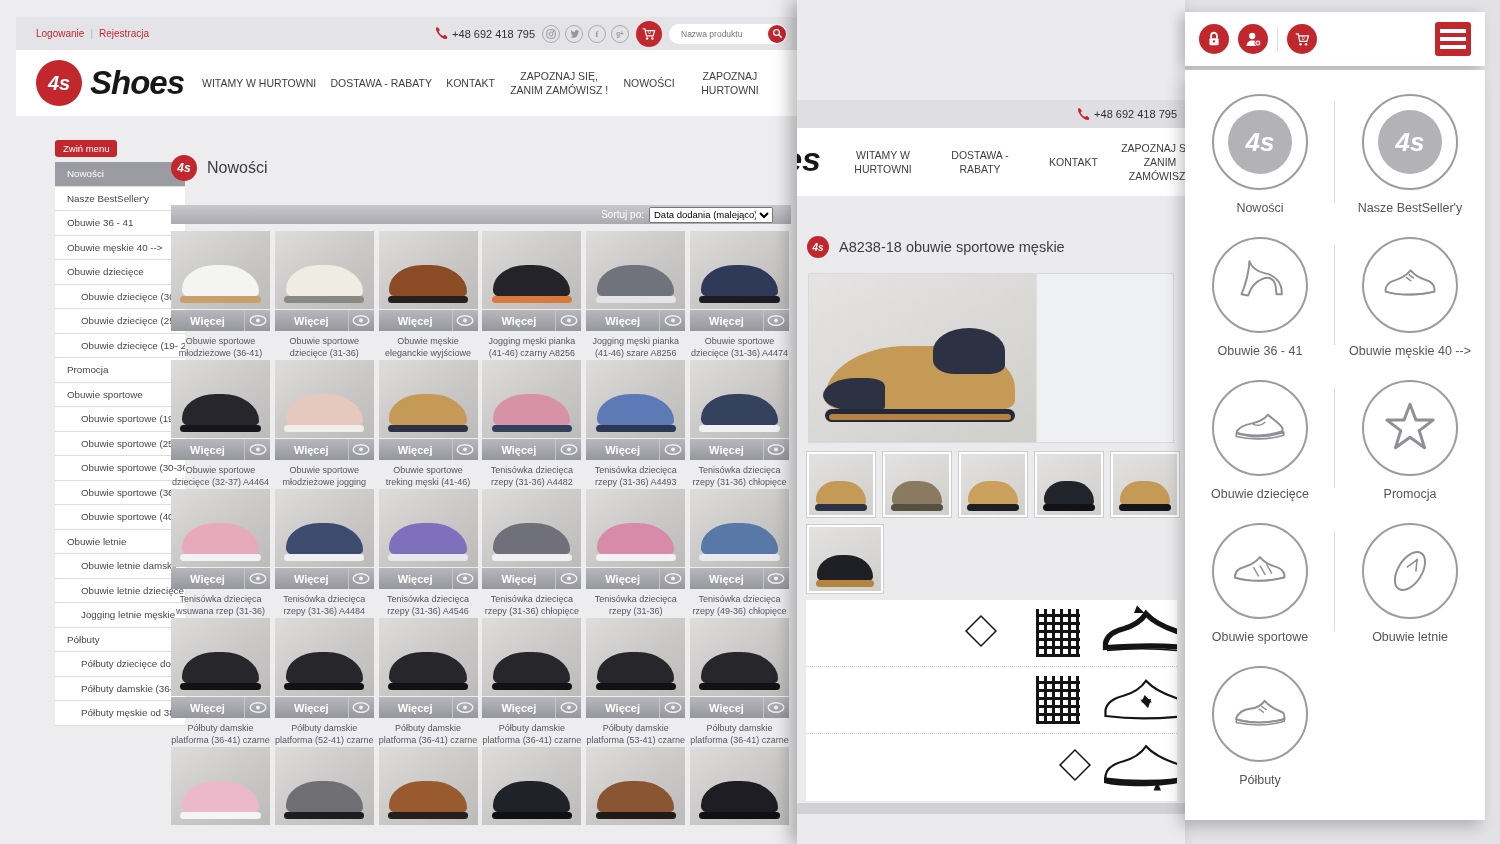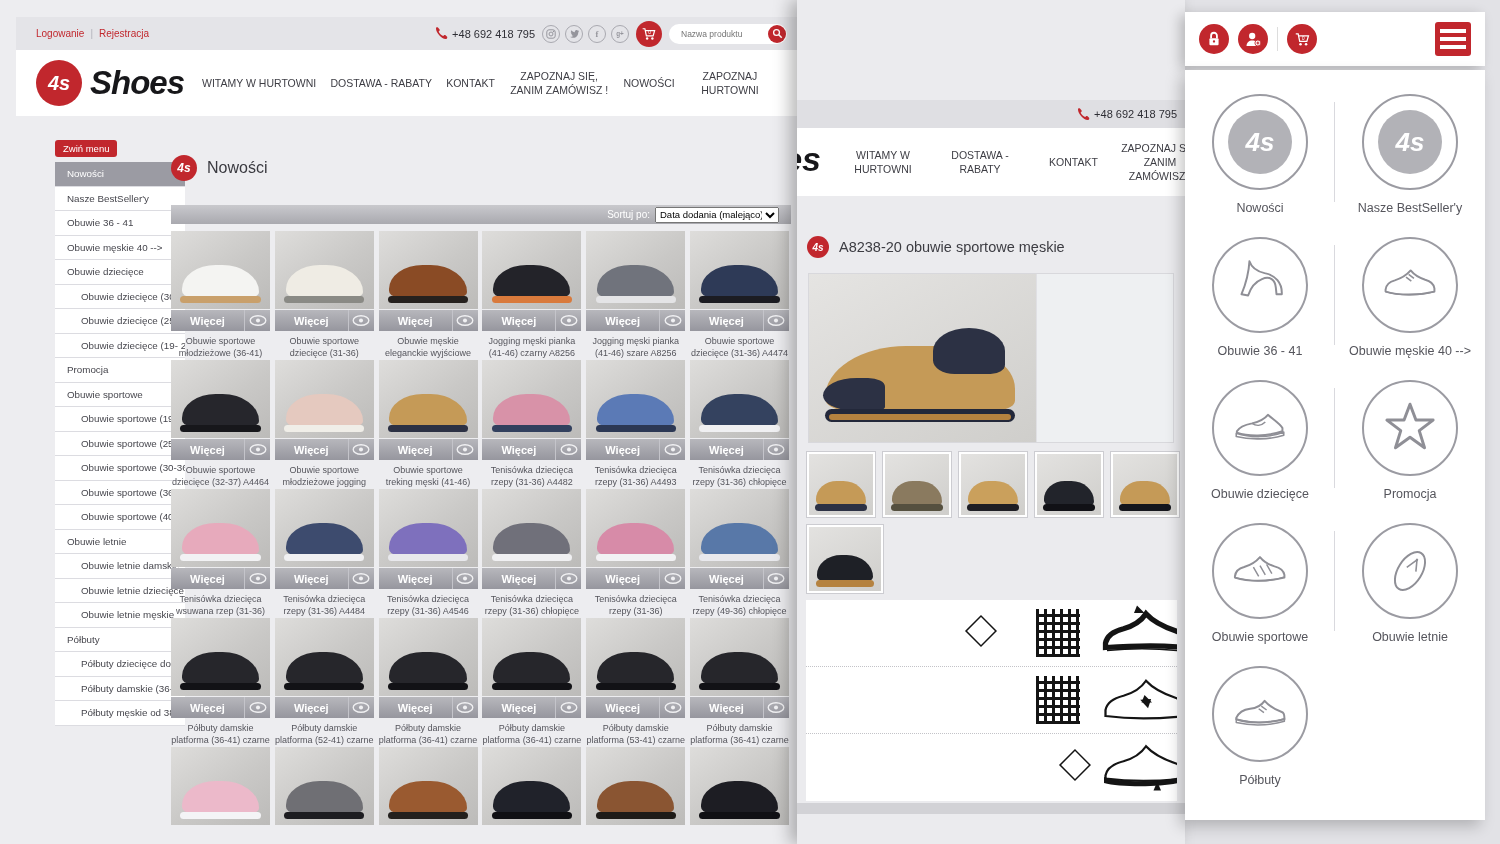--- a/index.html
+++ b/index.html
@@ -43,21 +43,21 @@
   .menu-item{height:23.5px;line-height:23.5px;background:#fff;border-bottom:1px solid #dcdce1;
              font-size:9.8px;color:#46464d;padding-left:12px;white-space:nowrap;overflow:hidden;}
   .menu-item.sub{padding-left:26px;}
   .menu-item.active{background:#9b9ba3;color:#fff;}
 
   .main{position:absolute;left:171px;top:150px;width:620px;}
   .section-head{display:flex;align-items:center;gap:10px;height:36px;}
   .badge-sm{width:26px;height:26px;font-size:12px;}
   .section-title{font-size:16px;color:#3a3a40;}
   .sortbar{margin-top:19px;height:19px;background:linear-gradient(#c9c9cd,#a9a9af);
-           display:flex;align-items:center;justify-content:flex-end;gap:5px;padding-right:12px;}
+           display:flex;align-items:center;justify-content:flex-end;gap:5px;padding-right:18px;}
   .sort-label{color:#fff;font-size:10px;}
   .sortbar select{font-size:9.5px;height:16px;width:124px;}
   .grid{margin-top:7px;display:grid;grid-template-columns:repeat(6,99px);column-gap:4.8px;}
   .tile{height:129px;position:relative;}
   .photo{width:100%;height:78px;position:relative;overflow:hidden;
          background:linear-gradient(145deg,#dedddb,#c9c8c6 55%,#bcbbb9);}
   .shoe{position:absolute;bottom:16%;left:11%;width:78%;height:40%;background:var(--c,#888);
         border-radius:48% 52% 10% 12% / 85% 95% 18% 22%;}
   .shoe::after{content:'';position:absolute;bottom:-6px;left:-2%;width:104%;height:7px;
                background:var(--sole,#555);border-radius:4px;}
@@ -315,21 +315,21 @@
           <div class="menu-item">Promocja</div>
           <div class="menu-item">Obuwie sportowe</div>
           <div class="menu-item sub">Obuwie sportowe (19-26)</div>
           <div class="menu-item sub">Obuwie sportowe (25-31)</div>
           <div class="menu-item sub">Obuwie sportowe (30-36)</div>
           <div class="menu-item sub">Obuwie sportowe (36-41)</div>
           <div class="menu-item sub">Obuwie sportowe (40- 50)</div>
           <div class="menu-item">Obuwie letnie</div>
           <div class="menu-item sub">Obuwie letnie damskie</div>
           <div class="menu-item sub">Obuwie letnie dziecięce</div>
-          <div class="menu-item sub">Obuwie letnie męskie</div>
+          <div class="menu-item sub">Jogging letnie męskie</div>
           <div class="menu-item">Półbuty</div>
           <div class="menu-item sub">Półbuty dziecięce do 36</div>
           <div class="menu-item sub">Półbuty damskie (36-41)</div>
           <div class="menu-item sub">Półbuty męskie od 38 do 50</div>
         </div>
     </aside>
 
     <div class="main">
       <div class="section-head">
         <span class="logo-badge badge-sm">4s</span>
@@ -727,21 +727,21 @@
     </div>
     <div class="mid-nav">
       <span class="logo-tail">Shoes</span>
       <span class="nav-item mn1">WITAMY W HURTOWNI</span>
       <span class="nav-item mn2">DOSTAWA - RABATY</span>
       <span class="nav-item mn3">KONTAKT</span>
       <span class="nav-item mn4">ZAPOZNAJ SIĘ, ZANIM ZAMÓWISZ !</span>
     </div>
     <div class="mid-head">
       <span class="logo-badge badge-mid">4s</span>
-      <span class="mid-title">A8238-20 obuwie sportowe męskie</span>
+      <span class="mid-title">A8238-18 obuwie sportowe męskie</span>
     </div>
     <div class="photo-panel">
       <div class="photo-main">
         <div class="shoe2">
           <div class="body"></div>
             <div class="collar"></div>
             <div class="toe"></div>
           <div class="sole"></div>
             <div class="sole2"></div>
         </div>

